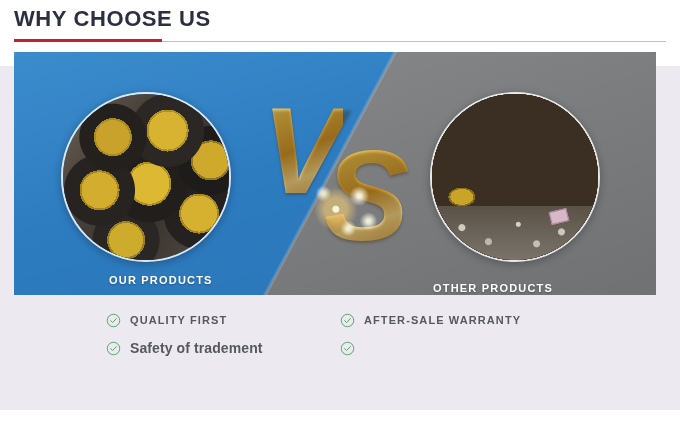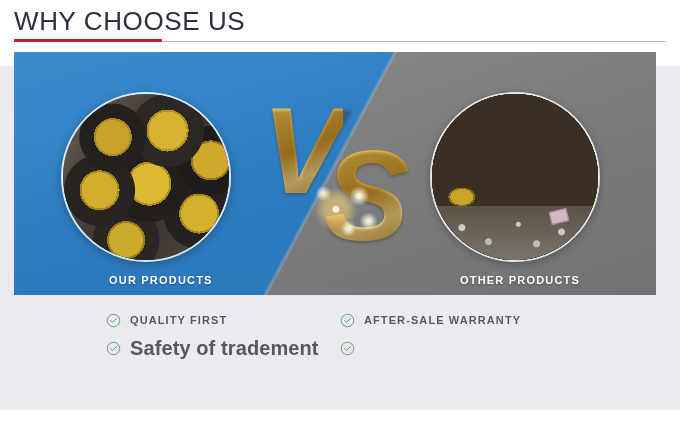--- a/index.html
+++ b/index.html
@@ -17,22 +17,22 @@
 
   
   #heading-block {
     position: absolute;
     left: 0; top: 0;
     width: 680px; height: 48px;
   }
   #page-title {
     position: absolute;
     left: 14px; top: 6px;
-    font-size: 26px;
-    font-weight: normal;
+    font-size: 22px;
+    font-weight: bold;
     letter-spacing: 0.6px;
     color: #2b2f3e;
     white-space: nowrap;
   }
   #title-rule-gray {
     position: absolute;
     left: 14px; top: 41px;
     width: 652px; height: 1px;
     background: #bfc0c4;
   }
@@ -204,21 +204,21 @@
     position: absolute;
     top: 222px;
     font-size: 11px;
     font-weight: bold;
     letter-spacing: 1.2px;
     color: #ffffff;
     white-space: nowrap;
     text-shadow: 0 1px 2px rgba(0,0,0,0.3);
   }
   #our-products-caption { left: 95px; }
-  #other-products-caption { left: 446px; }
+  #other-products-caption { left: 419px; margin-top: 8px; }
 
   
   #features {
     position: absolute;
     left: 0; top: 306px;
     width: 596px; height: 96px;
   }
   .feature-column {
     position: absolute;
     top: 0;
@@ -237,21 +237,21 @@
     margin-right: 9px;
   }
   .feature-label {
     font-size: 11px;
     font-weight: bold;
     letter-spacing: 1.1px;
     color: #55585f;
     white-space: nowrap;
   }
   .feature-label.is-sentence {
-    font-size: 20px;
+    font-size: 14px;
     letter-spacing: 0.1px;
   }
 </style>
 </head>
 <body>
 
 <div id="heading-block">
   <div id="page-title">WHY CHOOSE US</div>
   <div id="title-rule-gray"></div>
   <div id="title-rule-accent"></div>

